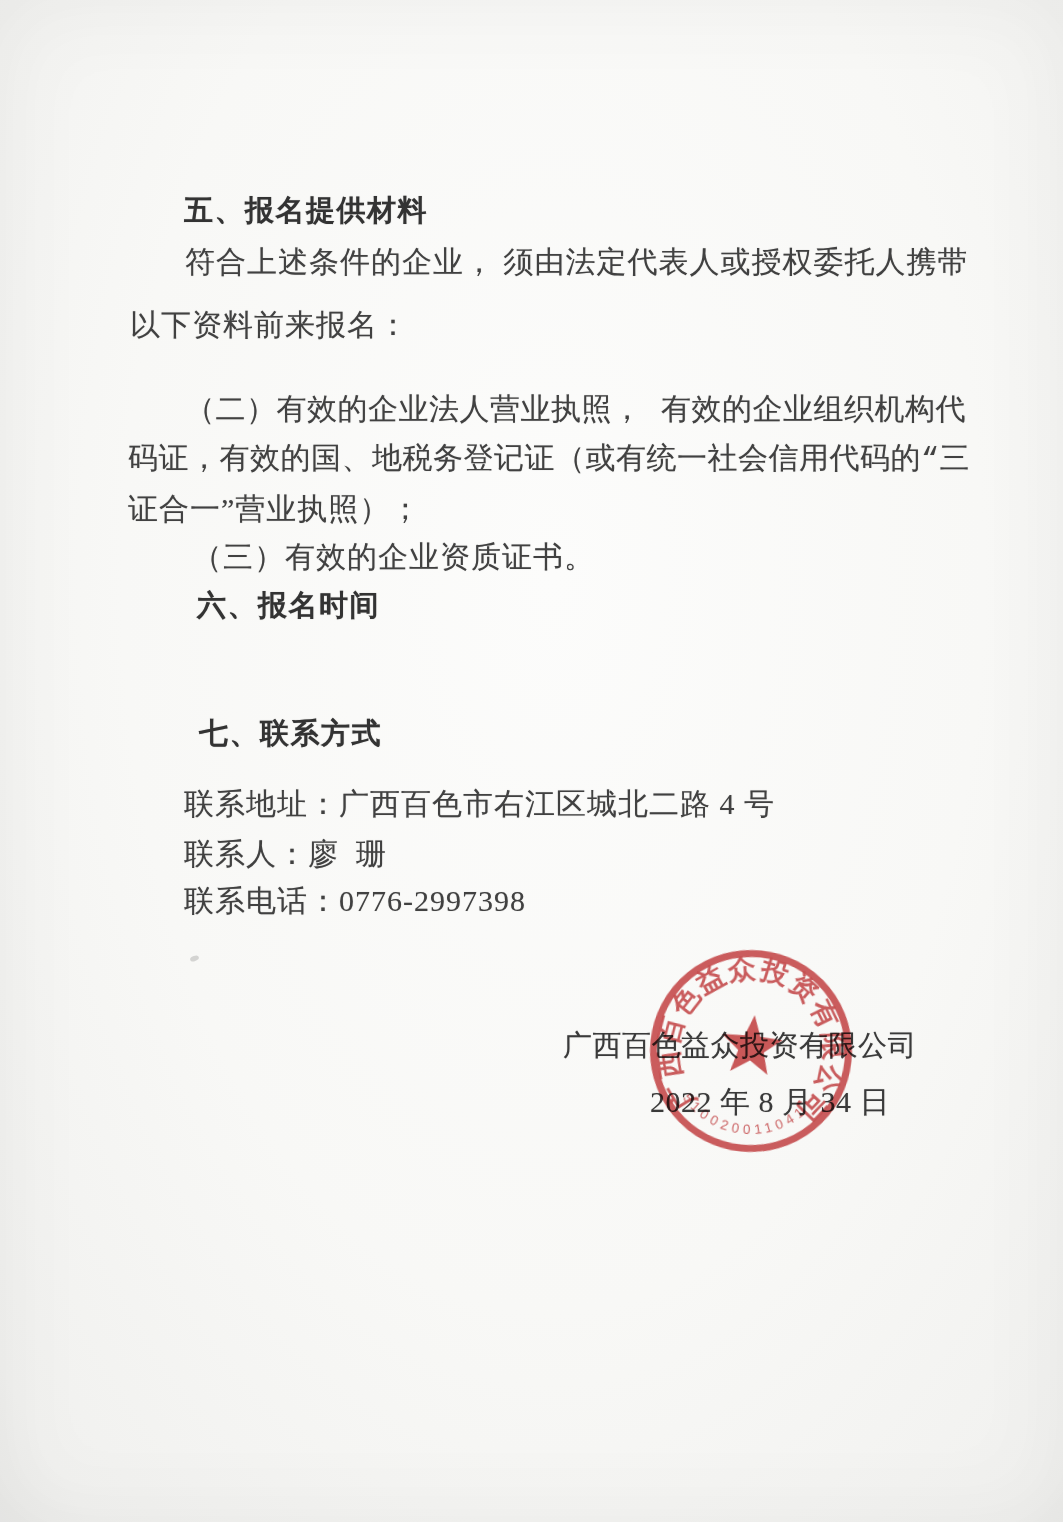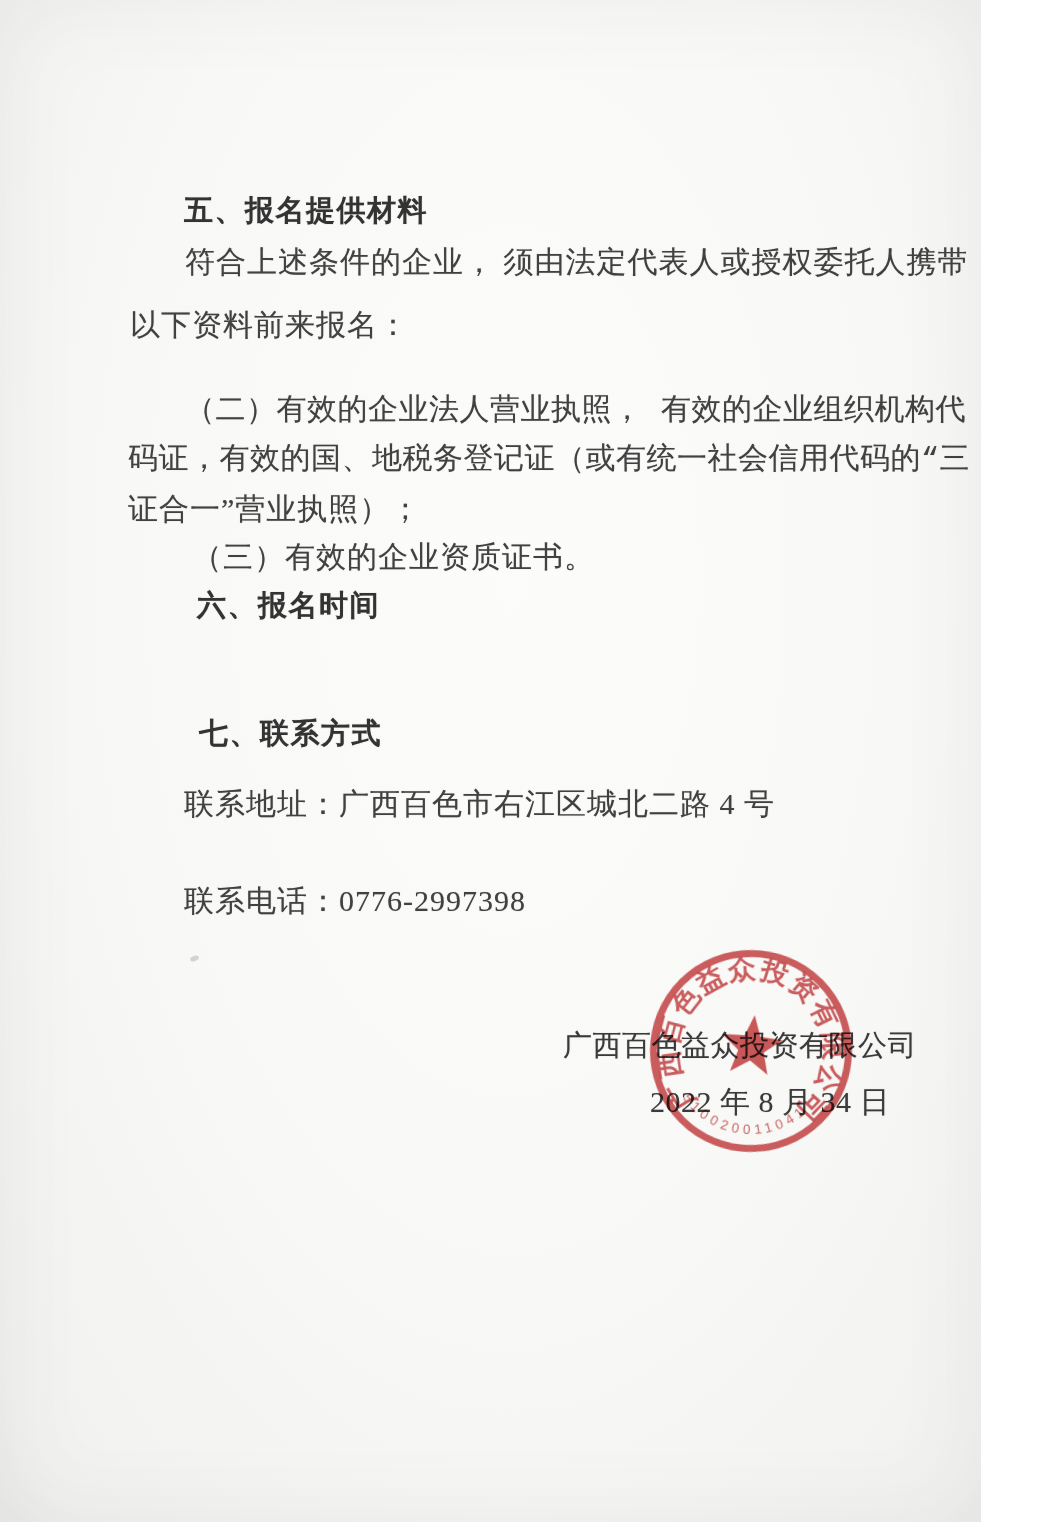--- a/index.html
+++ b/index.html
@@ -1,18 +1,18 @@
 <!DOCTYPE html>
 <html><head>
 <meta charset="utf-8">
 <style>
   html,body { margin:0; padding:0; }
   .page {
     position:relative;
-    width:981px; height:1522px;
+    width:1063px; height:1522px;
     background:
       radial-gradient(ellipse at 52% 38%, #fcfcfb 0%, #f8f8f6 55%, #f1f1ef 92%, #ececea 100%);
     overflow:hidden;
     font-family:"Liberation Serif", serif;
     color:#3f3f3f;
   }
   .line {
     position:absolute;
     white-space:pre;
     font-size:30px;
@@ -87,20 +87,21 @@
   <div class="line" style="left:192px; top:540px">（三）有效的企业资质证书。</div>
 
   <div class="line heading" style="left:197px; top:588px">六、报名时间</div>
 
 
   <div class="line heading" style="left:199px; top:716px">七、联系方式</div>
 
 
   <div class="line" style="left:184px; top:787px">联系地址：广西百色市右江区城北二路 4 号</div>
 
+  <div class="line" style="left:184px; top:837px">联系人：廖  珊</div>
 
   <div class="line" style="left:184px; top:884px">联系电话：0776-2997398</div>
 
   <div class="speck"></div>
 
   <div class="signature-line" style="left:563px; top:1026px">广西百色益众投资有限公司</div>
 
   <div class="signature-line" style="left:650px; top:1082px; font-size:30px">2022 年 8 月 34 日</div>
 
   <div class="seal">

